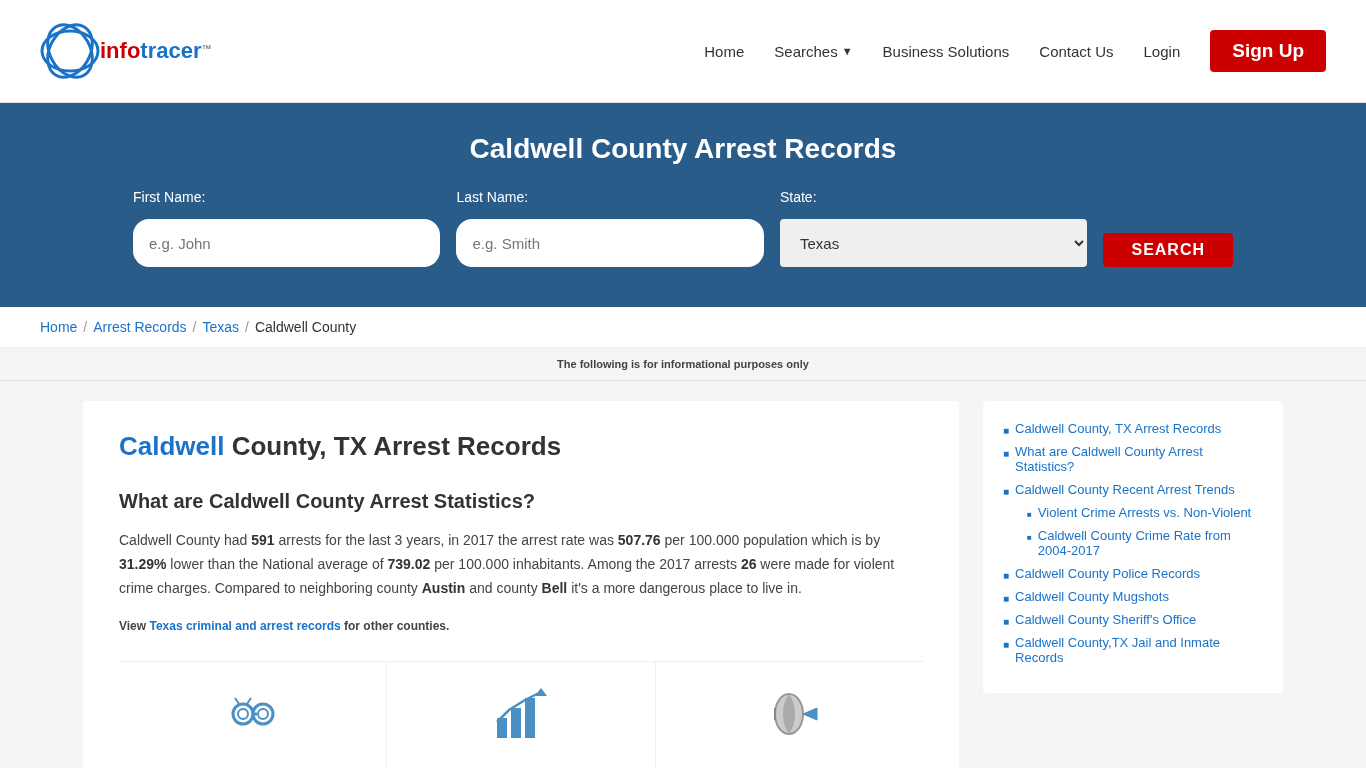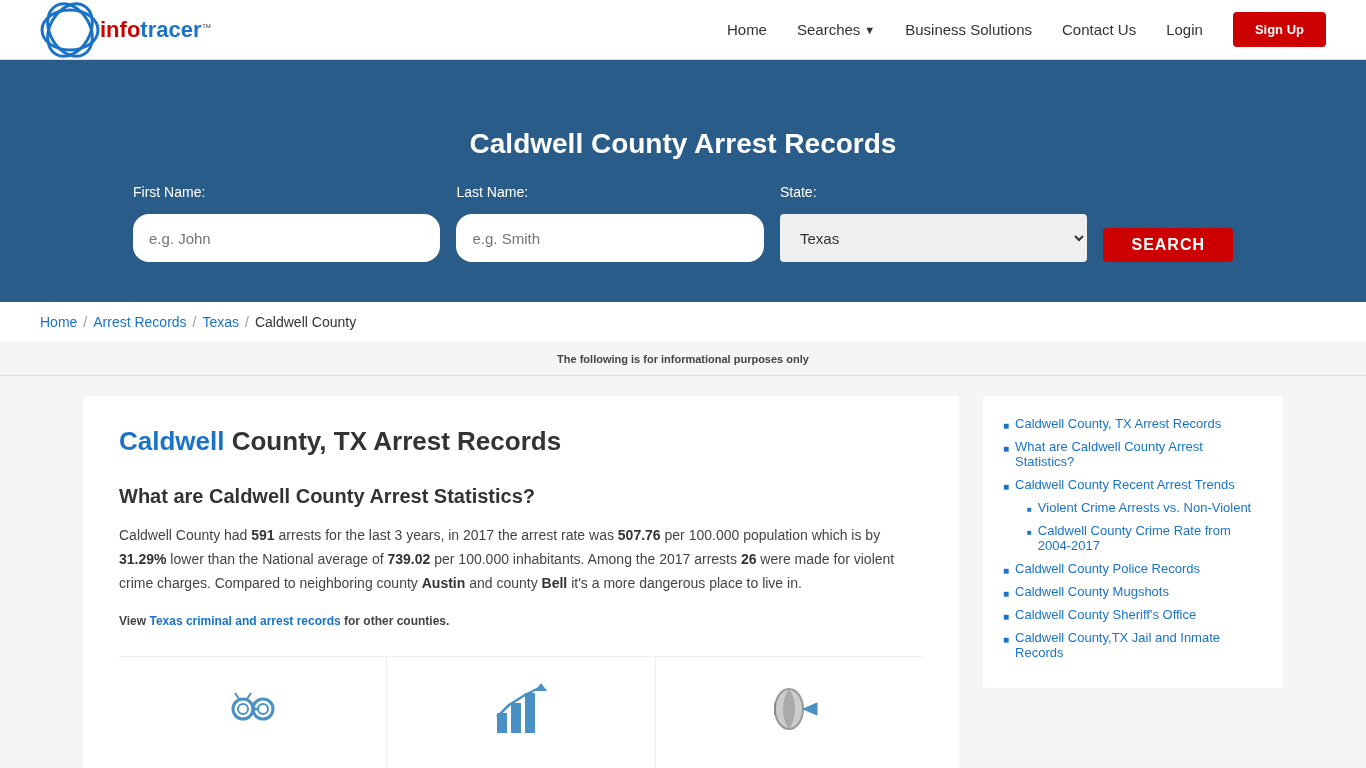--- a/index.html
+++ b/index.html
@@ -6,49 +6,48 @@
     body { font-family: Arial, sans-serif; font-size: 14px; color: #333; background: #f5f5f5; }
 
     
     .header {
       background: #fff;
       border-bottom: 1px solid #ddd;
       padding: 0 40px;
       display: flex;
       align-items: center;
       justify-content: space-between;
-      height: 60px;
+      height: 103px;
     }
     .nav { display: flex; align-items: center; gap: 30px; }
     .nav-link { text-decoration: none; color: #333; font-size: 15px; font-weight: 500; }
     .nav-searches { display: flex; align-items: center; gap: 4px; cursor: pointer; }
     .btn-signup {
       background: #cc0000;
       color: #fff;
       border: none;
       padding: 10px 22px;
-      font-size: 13px;
+      font-size: 19px;
       font-weight: bold;
       border-radius: 4px;
       cursor: pointer;
     }
     .btn-login { text-decoration: none; color: #333; font-size: 15px; font-weight: 500; }
 
     
     .hero {
       background: #2a5c8a;
       padding: 30px 40px 40px;
       text-align: center;
     }
     .hero-title {
       color: #fff;
       font-size: 28px;
       font-weight: bold;
       margin-bottom: 24px;
-      margin-top: 38px;
     }
     .search-form {
       display: flex;
       align-items: flex-end;
       gap: 16px;
       max-width: 1100px;
       margin: 0 auto;
     }
     .form-group { display: flex; flex-direction: column; flex: 1; }
     .form-label { color: #fff; font-size: 14px; margin-bottom: 14px; text-align: left; font-weight: 500; }

